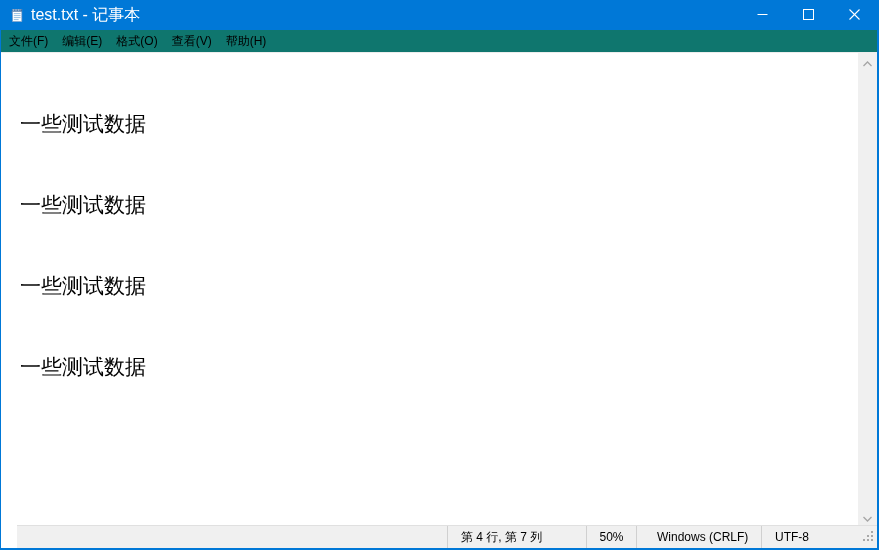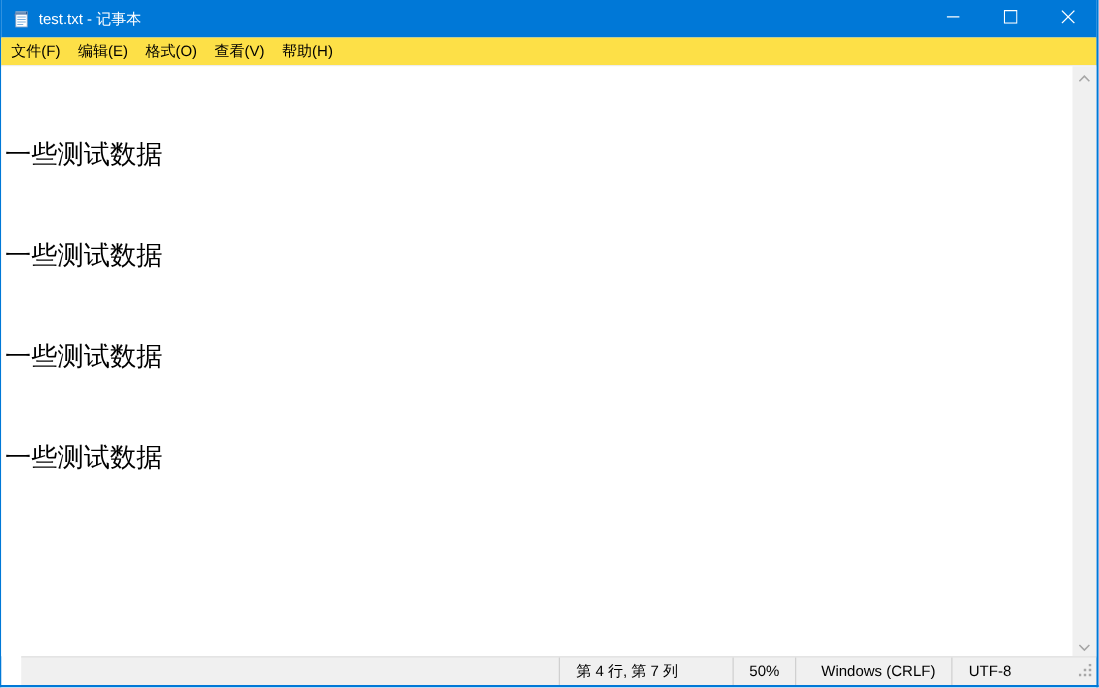--- a/index.html
+++ b/index.html
@@ -14,48 +14,49 @@
     background:#fff;
   }
 
   
   .titlebar {
     flex:0 0 30px; height:30px;
     background:#0078d7;
     display:flex; align-items:center;
   }
   .app-icon { width:16px; height:16px; margin:0 6px 0 8px; flex:0 0 16px; }
-  .title-text { color:#ffffff; font-size:12px; white-space:nowrap; }
+  .title-text { color:#ffffff; font-size:16px; white-space:nowrap; }
   .caption-buttons { margin-left:auto; display:flex; height:30px; }
   .caption-btn {
     width:46px; height:30px;
     display:flex; align-items:center; justify-content:center;
     cursor:default;
   }
 
   
   .menubar {
     flex:0 0 23px; height:23px;
-    background:#fde047;
+    background:#0f766e;
     border-bottom:1px solid #ededed;
     display:flex; align-items:center;
     font-size:12px; color:#000;
     padding-left:1px;
   }
   .menu-item { padding:4px 7px; white-space:nowrap; }
 
   
   .content { flex:1 1 auto; display:flex; min-height:0; background:#fff; }
   .textarea {
     flex:1 1 auto;
     padding:3px 0 0 3px;
     font-size:21px; line-height:27px;
     color:#000;
     overflow:hidden; white-space:pre;
     font-family:"Liberation Sans", sans-serif;
+    margin-left:16px;
   }
   .text-line { height:27px; }
 
   .vscroll {
     flex:0 0 19px; width:19px;
     background:#f0f0f0;
     display:flex; flex-direction:column;
     justify-content:space-between; align-items:center;
   }
   .scroll-arrow {

